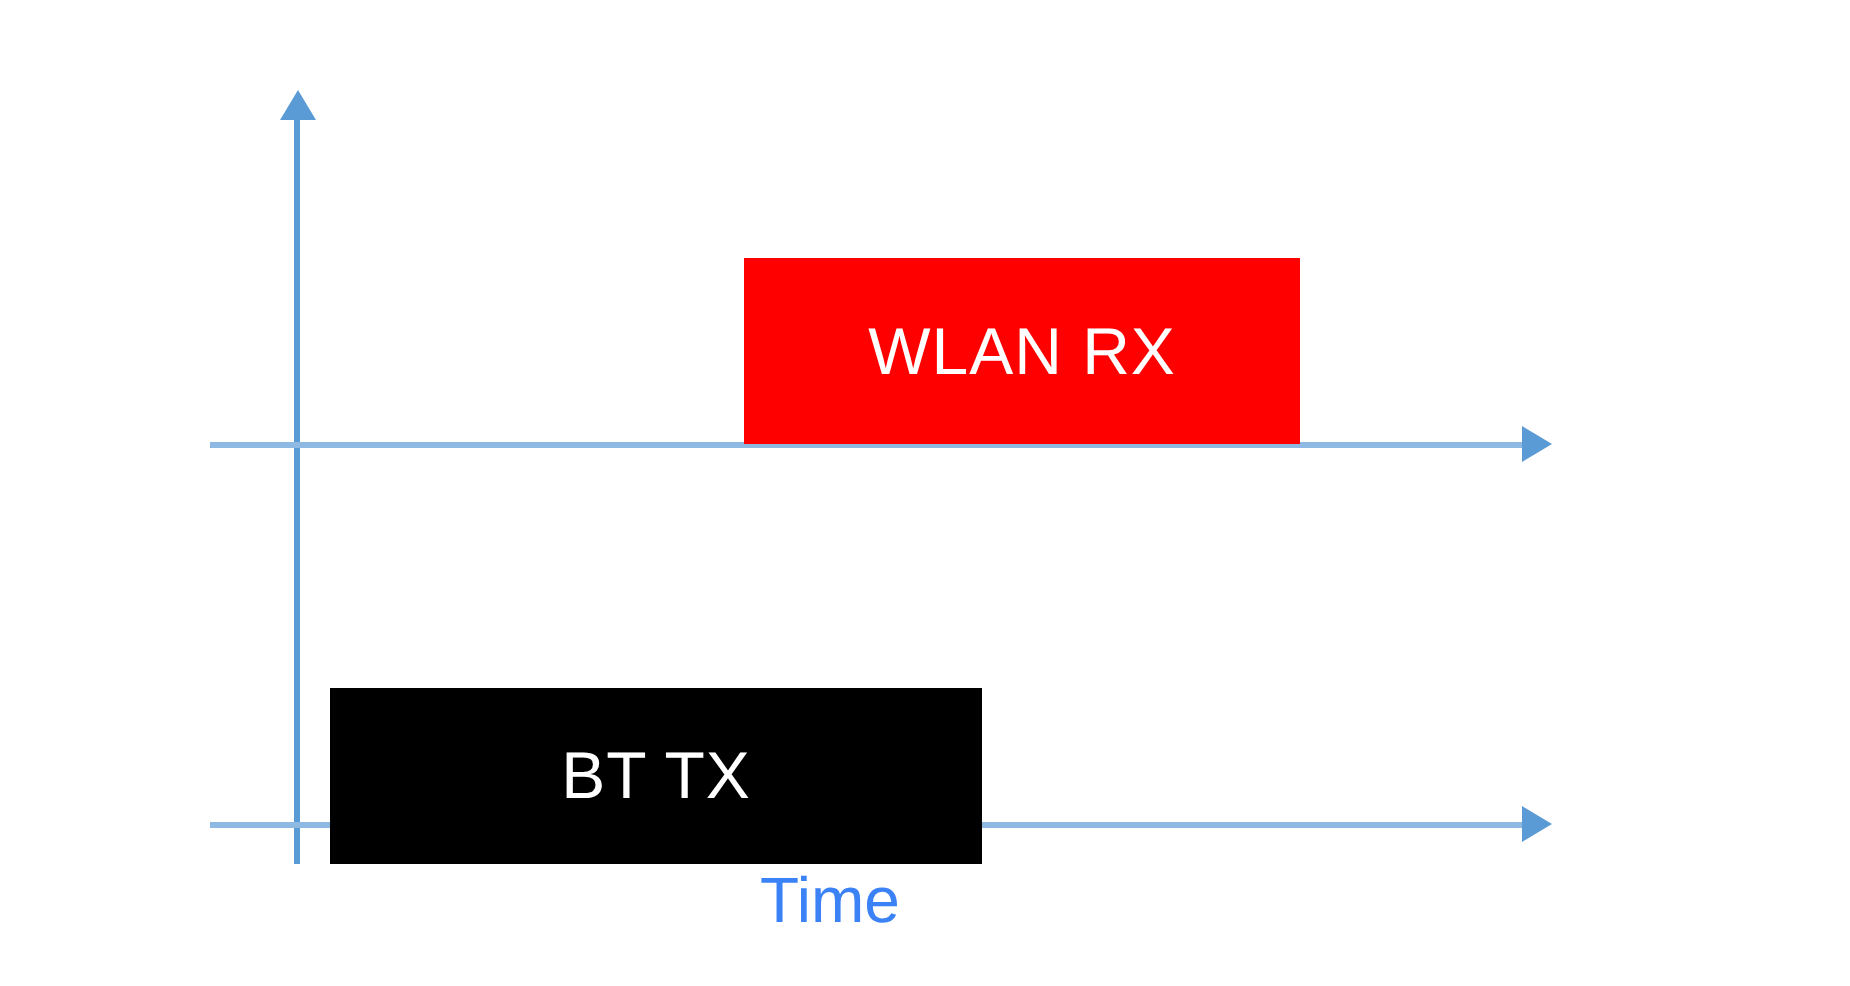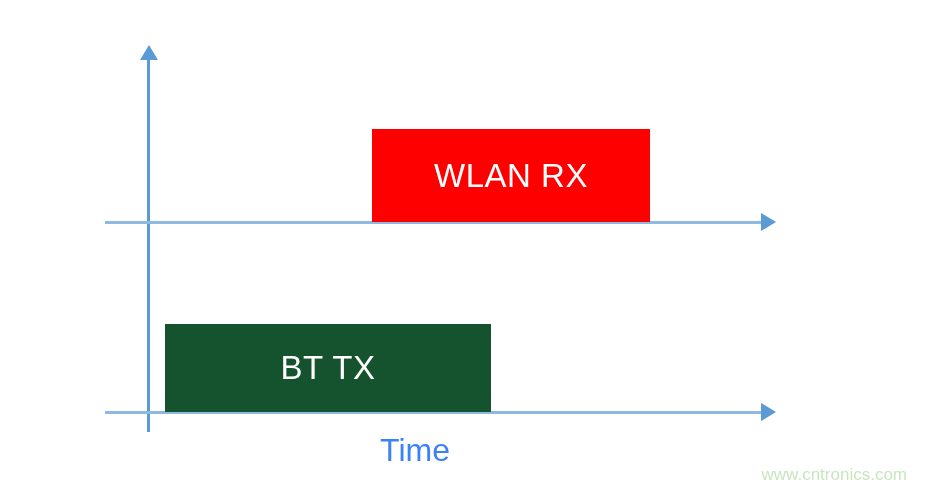--- a/index.html
+++ b/index.html
@@ -106,21 +106,20 @@
   <div class="axis-line-h" style="left:105px; top:221px; width:662px;"></div>
   <div class="arrow-right" style="left:761px; top:213px;"></div>
 
   <div class="axis-line-h" style="left:105px; top:411px; width:662px;"></div>
   <div class="arrow-right" style="left:761px; top:403px;"></div>
 
   <div class="bar" id="bar-wlan-rx" style="background:#FF0000;">
     <span class="bar-label">WLAN RX</span>
   </div>
 
-  <div class="bar" id="bar-bt-tx" style="background:#14532d;">
+  <div class="bar" id="bar-bt-tx" style="background:#000000;margin-top:20px;">
     <span class="bar-label">BT TX</span>
   </div>
 
   <div id="time-label">Time</div>
 
-  <div id="watermark">www.cntronics.com</div>
 
 </div>
 
 </body></html>

